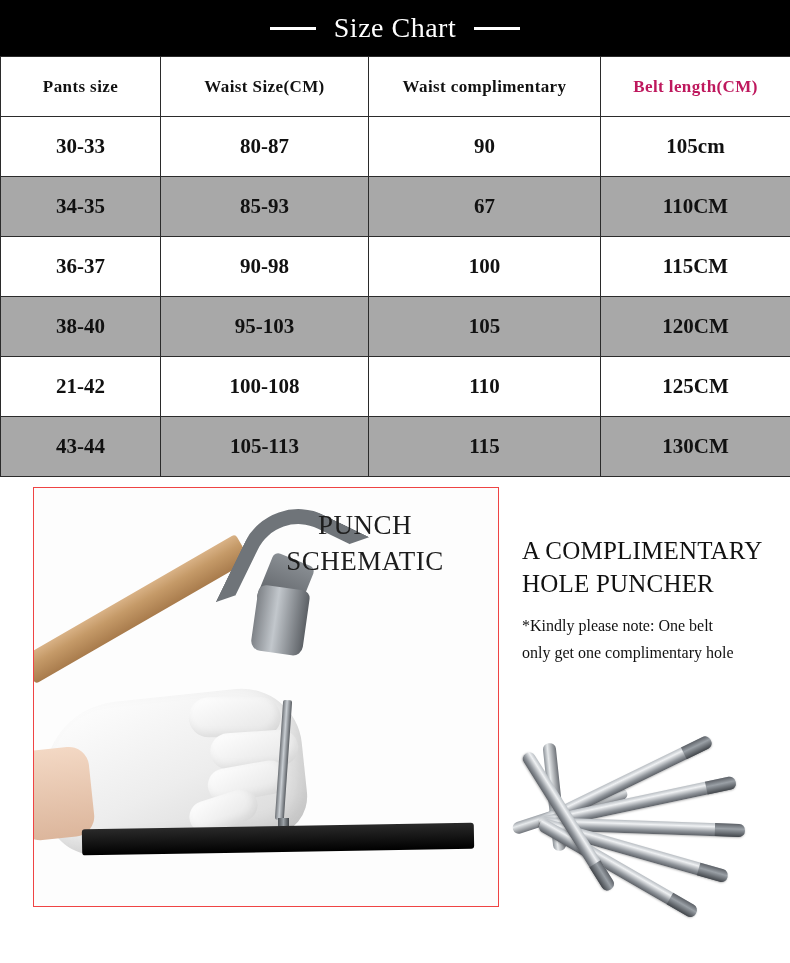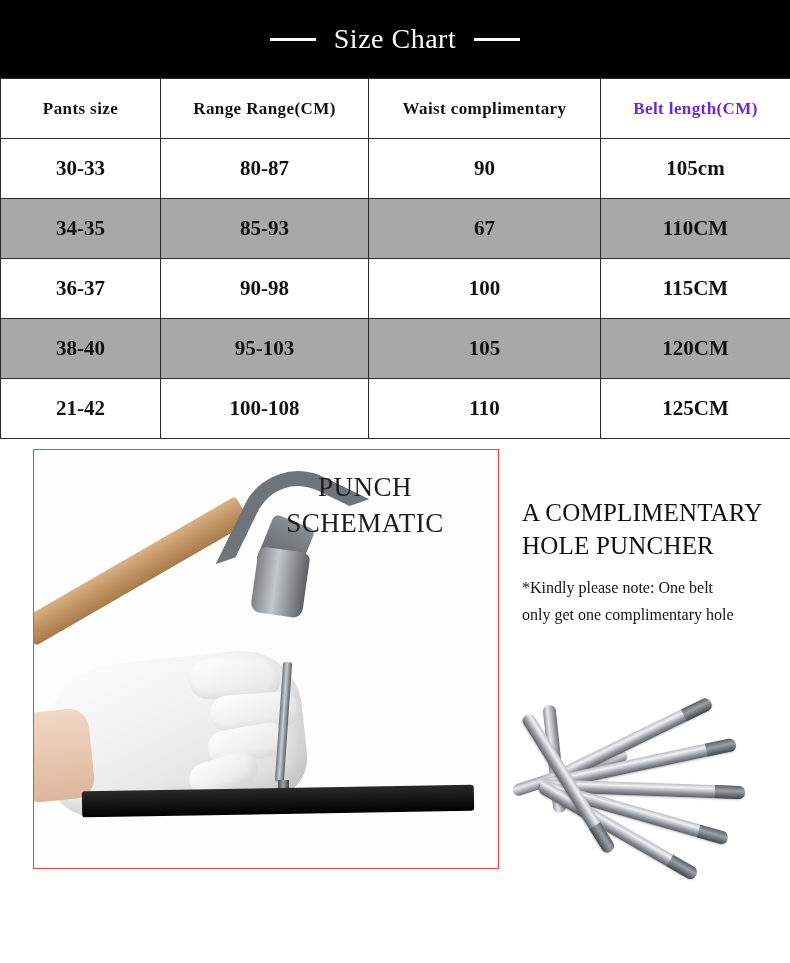--- a/index.html
+++ b/index.html
@@ -11,21 +11,21 @@
     width: 790px;
     height: 963px;
     position: relative;
     overflow: hidden;
     font-family: "Liberation Serif", serif;
   }
 
   
   .header {
     width: 790px;
-    height: 78px;
+    height: 56px;
     background: #000000;
     display: flex;
     align-items: center;
     justify-content: center;
     box-sizing: border-box;
   }
   .header-inner {
     display: flex;
     align-items: center;
     gap: 18px;
@@ -62,21 +62,21 @@
     color: #111111;
   }
   .size-table thead th {
     height: 57px;
     font-size: 17px;
     font-weight: bold;
     background: #ffffff;
     letter-spacing: 0.4px;
   }
   .size-table thead th.accent {
-    color: #6d28d9;
+    color: #be185d;
   }
   .size-table tbody td {
     height: 57px;
     font-size: 21px;
     font-weight: bold;
     background: #ffffff;
   }
   .size-table tbody tr.alt td {
     background: #a8a8a8;
     color: #111111;
@@ -323,21 +323,21 @@
 <table class="size-table">
   <colgroup>
     <col class="c1">
       <col class="c2">
       <col class="c3">
       <col class="c4">
   </colgroup>
   <thead>
     <tr>
       <th>Pants size</th>
-      <th>Range Range(CM)</th>
+      <th>Waist Size(CM)</th>
       <th>Waist  complimentary</th>
       <th class="accent">Belt length(CM)</th>
     </tr>
   </thead>
   <tbody>
     <tr>
       <td>30-33</td>
       <td>80-87</td>
       <td>90</td>
       <td>105cm</td>
@@ -358,20 +358,26 @@
       <td>38-40</td>
       <td>95-103</td>
       <td>105</td>
       <td>120CM</td>
     </tr>
     <tr>
       <td>21-42</td>
       <td>100-108</td>
       <td>110</td>
       <td>125CM</td>
+    </tr>
+    <tr class="alt">
+      <td>43-44</td>
+      <td>105-113</td>
+      <td>115</td>
+      <td>130CM</td>
     </tr>
   </tbody>
 </table>
 
 <div class="bottom">
 
   <div class="punch-card">
     <div class="card-inner"></div>
 
     <div class="hammer-handle"></div>

